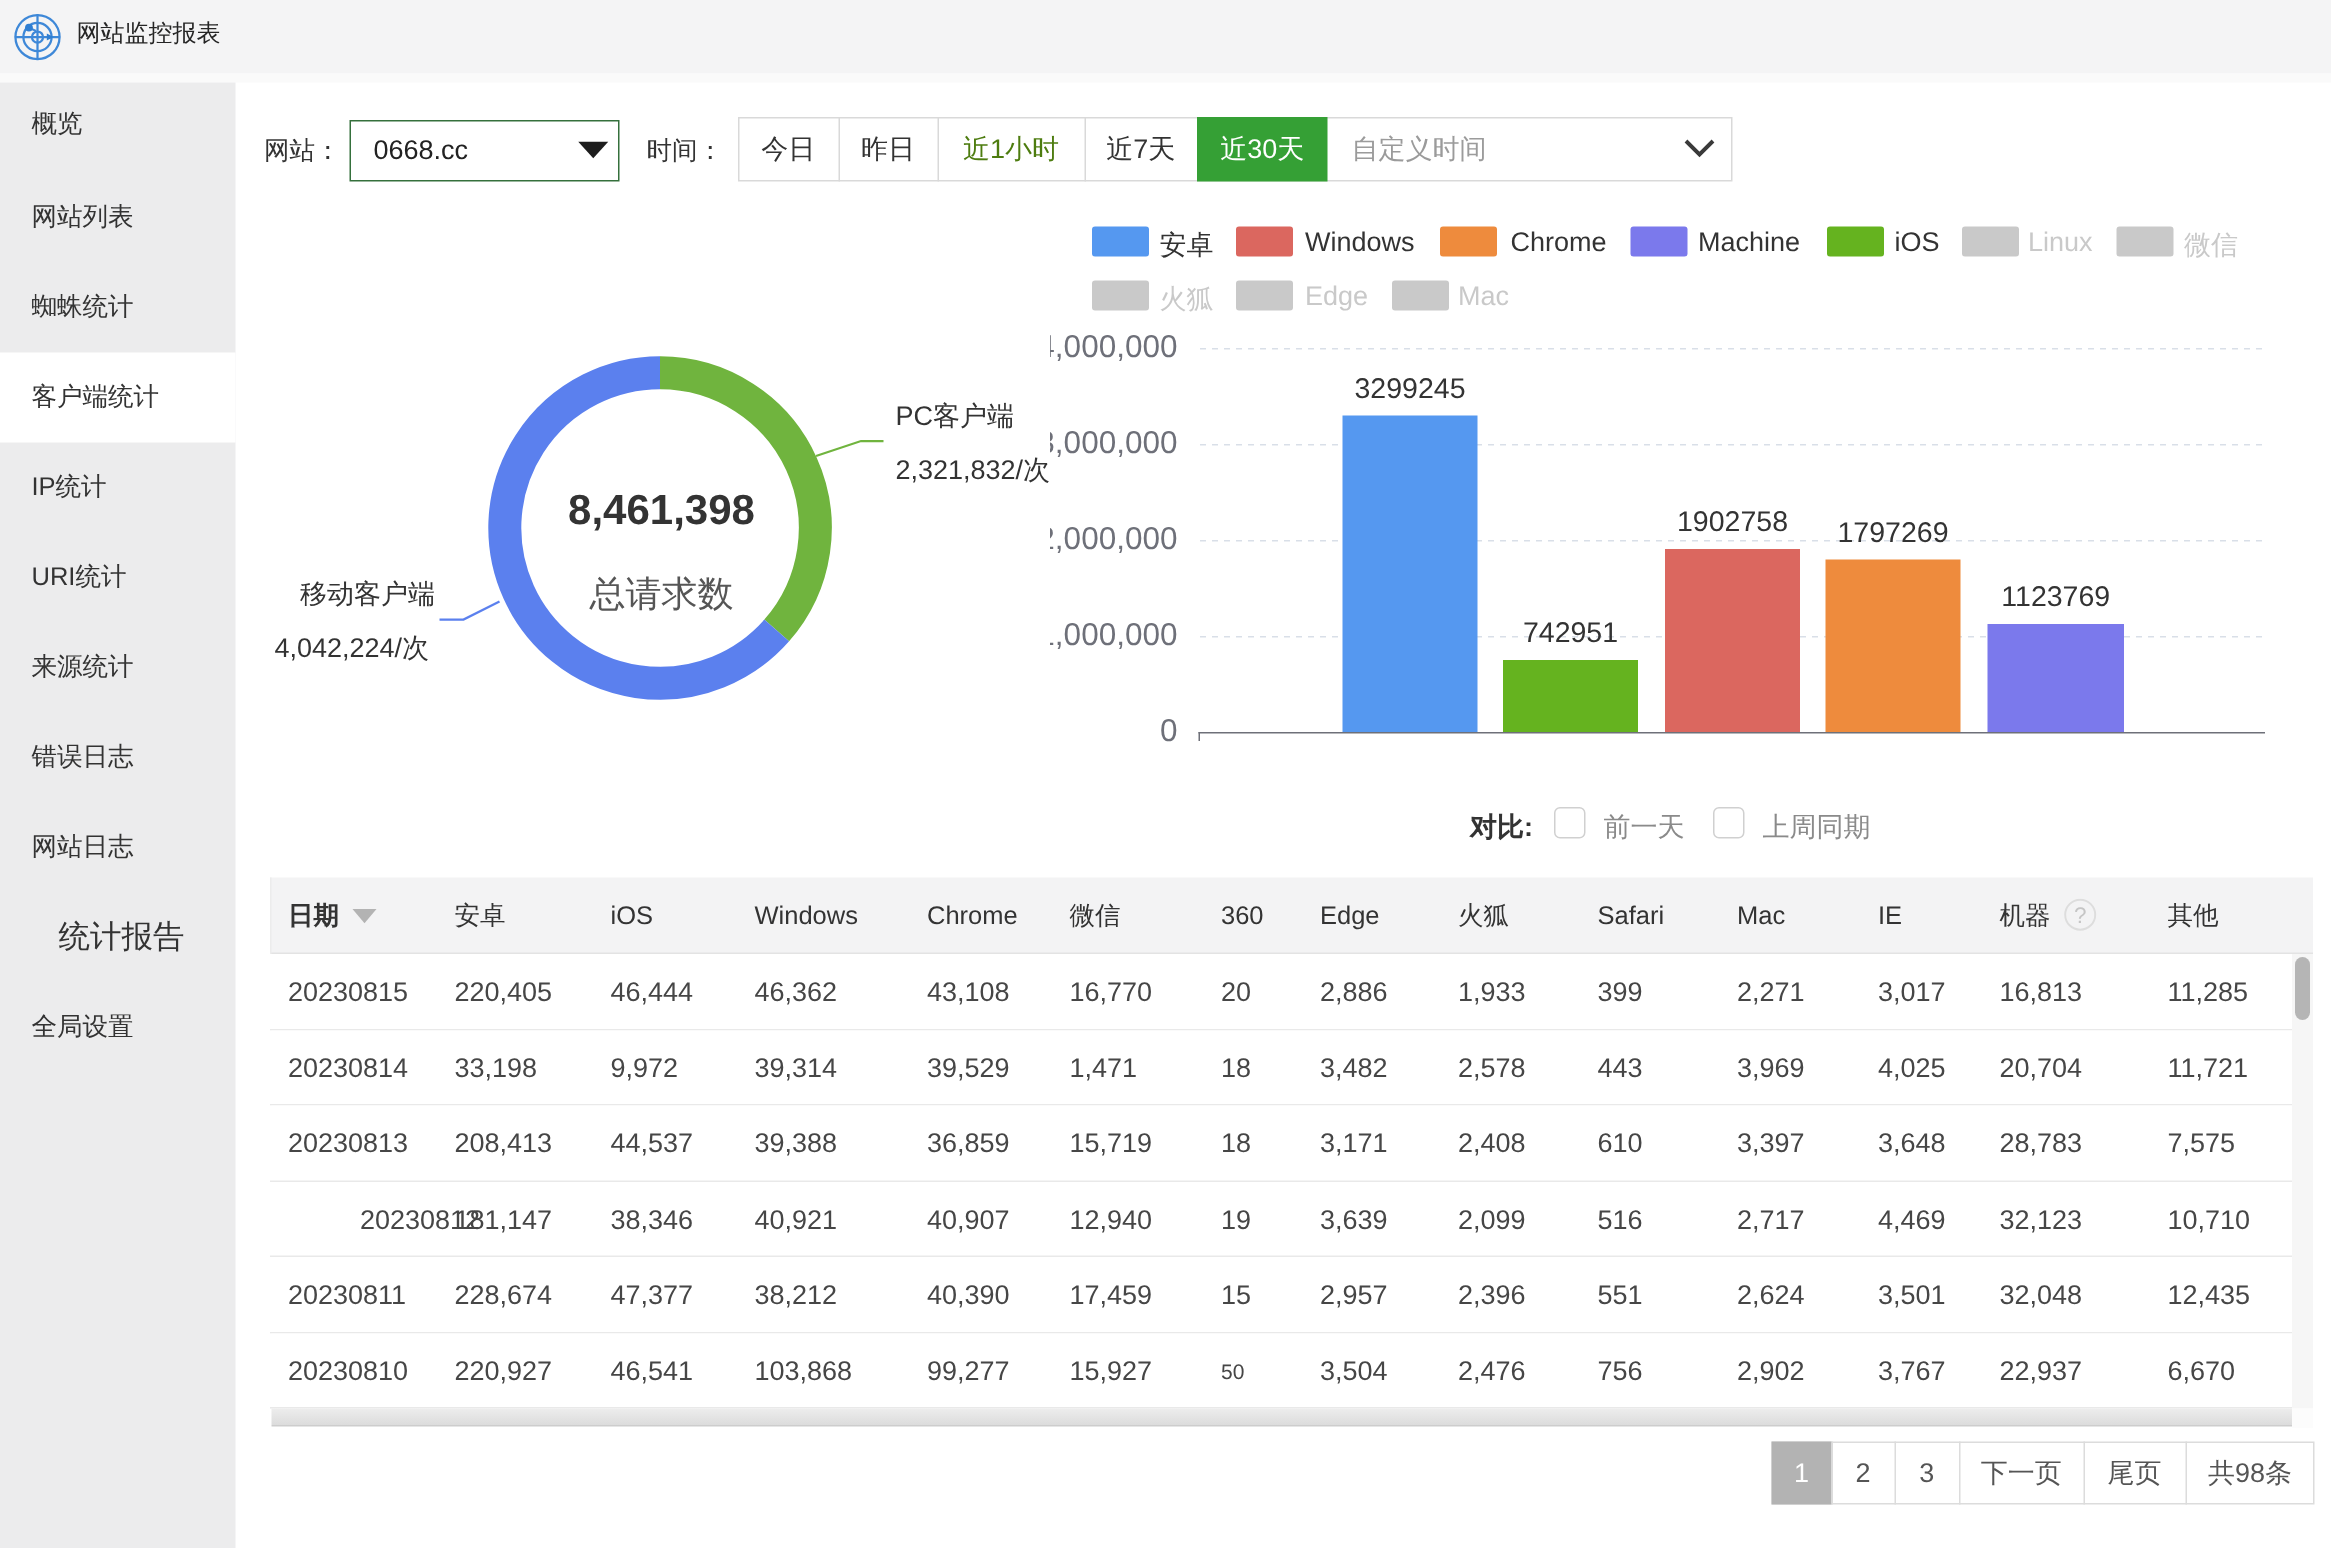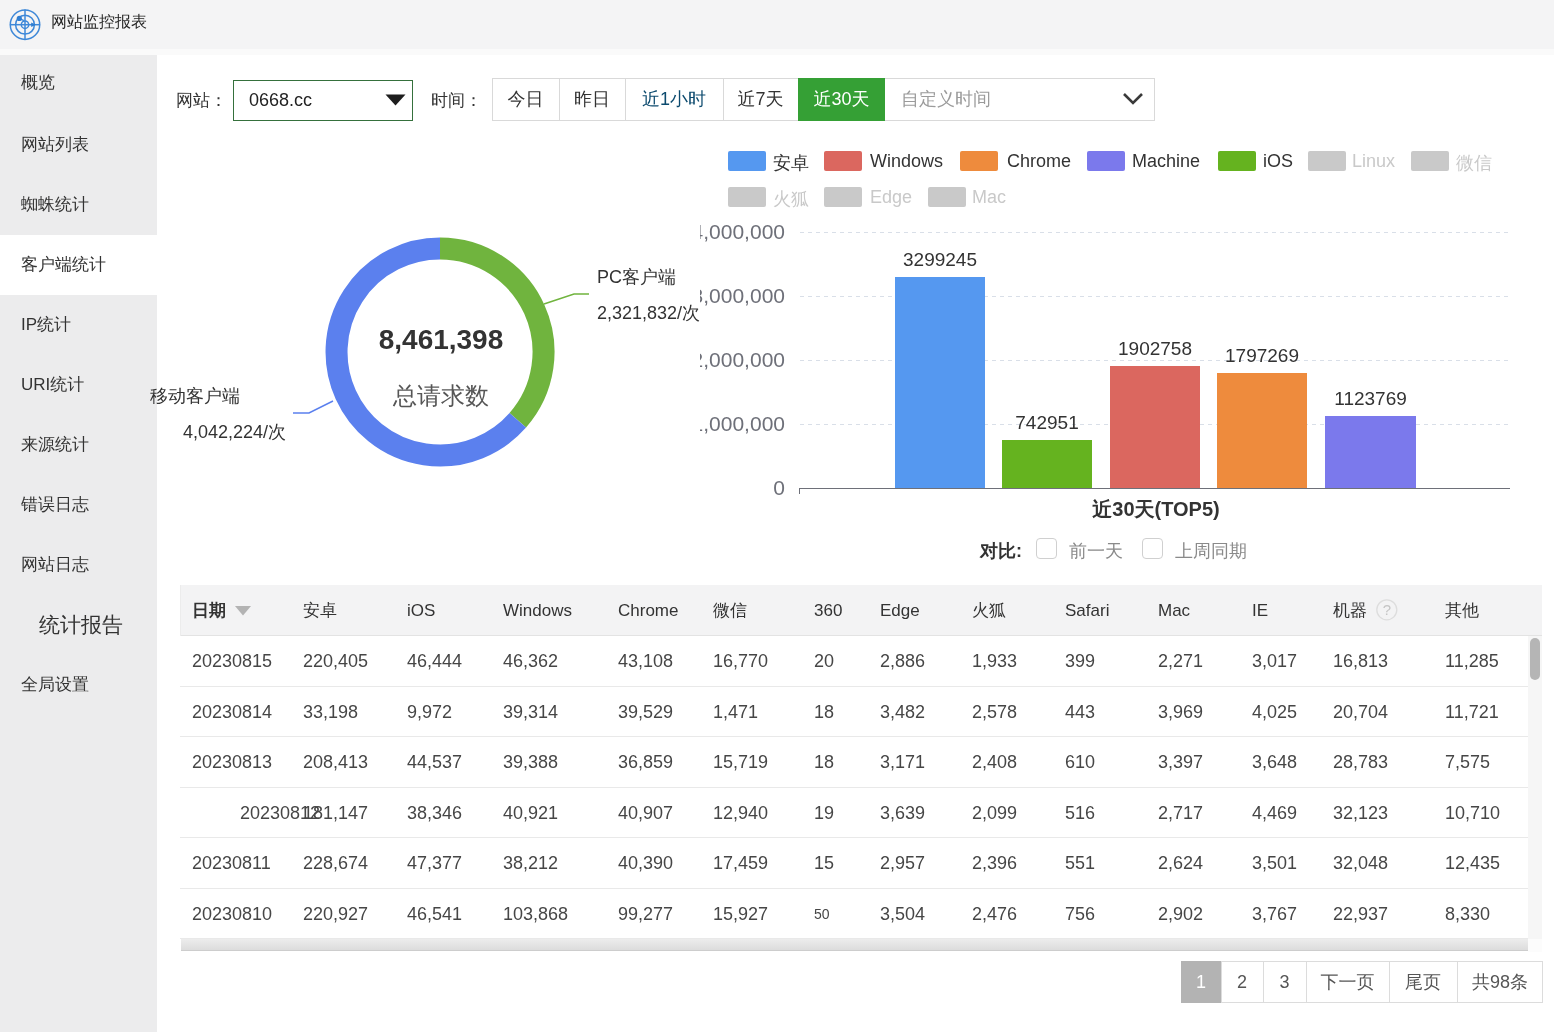--- a/index.html
+++ b/index.html
@@ -39,40 +39,40 @@
 <div class="a" style="left:233px;top:80px;width:180px;height:41px;border:1px solid #35703c;background:#fff;"></div>
 <div class="a" style="left:249px;top:90px;font-size:18px;color:#222;">0668.cc</div>
 <svg class="a" style="left:385px;top:94px;" width="21" height="12">
     <path d="M 0.5 0.5 L 20.5 0.5 L 10.5 11.5 Z" fill="#1d1d1d"></path>
   </svg>
 <div class="a" style="left:431px;top:89px;font-size:17px;color:#333;">时间：</div>
 <div class="a" style="left:492px;top:78px;width:663px;height:43px;border:1px solid #d9d9d9;background:#fff;"></div>
 <div class="a" style="left:492px;top:78px;width:67px;height:43px;line-height:43px;text-align:center;font-size:18px;color:#333;">今日</div>
 <div class="a" style="left:559px;top:78px;width:66px;height:43px;line-height:43px;text-align:center;font-size:18px;color:#333;">昨日</div>
 <div class="a" style="left:559px;top:78px;width:1px;height:43px;background:#d9d9d9;"></div>
-<div class="a" style="left:625px;top:78px;width:98px;height:43px;line-height:43px;text-align:center;font-size:18px;color:#0c4a6e;">近1小时</div>
+<div class="a" style="left:625px;top:78px;width:98px;height:43px;line-height:43px;text-align:center;font-size:18px;color:#4d7c0f;">近1小时</div>
 <div class="a" style="left:625px;top:78px;width:1px;height:43px;background:#d9d9d9;"></div>
 <div class="a" style="left:723px;top:78px;width:75px;height:43px;line-height:43px;text-align:center;font-size:18px;color:#333;">近7天</div>
 <div class="a" style="left:723px;top:78px;width:1px;height:43px;background:#d9d9d9;"></div>
 <div class="a" style="left:798px;top:78px;width:87px;height:43px;line-height:43px;text-align:center;font-size:18px;color:#fff;background:#35a035;">近30天</div>
 <div class="a" style="left:901px;top:78px;height:43px;line-height:43px;font-size:18px;color:#9b9b9b;">自定义时间</div>
 <svg class="a" style="left:1122px;top:92px;" width="22" height="15">
     <path d="M 2 2 L 11 11 L 20 2" fill="none" stroke="#3a3a3a" stroke-width="2.6"></path>
   </svg>
 <svg class="a" style="left:0;top:0;" width="720" height="560">
 <path d="M 440 248.5 A 103.5 103.5 0 0 1 517.8 420.3" fill="none" stroke="#70b43e" stroke-width="22"></path>
 <path d="M 517.8 420.3 A 103.5 103.5 0 1 1 440 248.5" fill="none" stroke="#5b80ee" stroke-width="22"></path>
 <polyline points="544,304 574,294 589,294" fill="none" stroke="#70b43e" stroke-width="1.5"></polyline>
 <polyline points="333,401 309,413 293,413" fill="none" stroke="#5b80ee" stroke-width="1.5"></polyline>
 </svg>
 <div class="a" style="left:341px;top:324px;width:200px;text-align:center;font-size:28px;font-weight:bold;color:#333;">8,461,398</div>
 <div class="a" style="left:341px;top:380px;width:200px;text-align:center;font-size:24px;color:#565656;">总请求数</div>
 <div class="a" style="left:597px;top:265px;font-size:18px;color:#333;">PC客户端</div>
 <div class="a" style="left:597px;top:301px;font-size:18px;color:#333;">2,321,832/次</div>
-<div class="a" style="left:100px;top:384px;width:190px;text-align:center;font-size:18px;color:#333;">移动客户端</div>
+<div class="a" style="left:100px;top:384px;width:190px;text-align:right;font-size:18px;color:#333;">移动客户端</div>
 <div class="a" style="left:100px;top:420px;width:186px;text-align:right;font-size:18px;color:#333;">4,042,224/次</div>
 <div class="a" style="left:700px;top:130px;width:854px;height:470px;overflow:hidden;">
 <div class="a" style="left:28px;top:21px;width:38px;height:20px;border-radius:2px;background:#5598f0;"></div>
 <div class="a" style="left:73px;top:21px;font-size:18px;color:#333;">安卓</div>
 <div class="a" style="left:124px;top:21px;width:38px;height:20px;border-radius:2px;background:#db675f;"></div>
 <div class="a" style="left:170px;top:21px;font-size:18px;color:#333;">Windows</div>
 <div class="a" style="left:260px;top:21px;width:38px;height:20px;border-radius:2px;background:#ee8b3d;"></div>
 <div class="a" style="left:307px;top:21px;font-size:18px;color:#333;">Chrome</div>
 <div class="a" style="left:387px;top:21px;width:38px;height:20px;border-radius:2px;background:#7b79ec;"></div>
 <div class="a" style="left:432px;top:21px;font-size:18px;color:#333;">Machine</div>
@@ -102,21 +102,20 @@
 <div class="a" style="left:195px;top:147px;width:90px;height:211px;background:#5598f0;"></div>
 <div class="a" style="left:165px;top:119px;width:150px;text-align:center;font-size:19px;color:#333;">3299245</div>
 <div class="a" style="left:302px;top:310px;width:90px;height:48px;background:#65b31f;"></div>
 <div class="a" style="left:272px;top:282px;width:150px;text-align:center;font-size:19px;color:#333;">742951</div>
 <div class="a" style="left:410px;top:236px;width:90px;height:122px;background:#db675f;"></div>
 <div class="a" style="left:380px;top:208px;width:150px;text-align:center;font-size:19px;color:#333;">1902758</div>
 <div class="a" style="left:517px;top:243px;width:90px;height:115px;background:#ee8b3d;"></div>
 <div class="a" style="left:487px;top:215px;width:150px;text-align:center;font-size:19px;color:#333;">1797269</div>
 <div class="a" style="left:625px;top:286px;width:91px;height:72px;background:#7b79ec;"></div>
 <div class="a" style="left:595px;top:258px;width:151px;text-align:center;font-size:19px;color:#333;">1123769</div>
-<div class="a" style="left:246px;top:366px;width:420px;text-align:center;font-size:20px;font-weight:bold;color:#333;">近30天(TOP5)</div>
 <div class="a" style="left:280px;top:409px;font-size:18px;font-weight:bold;color:#333;">对比:</div>
 <div class="a" style="left:336px;top:408px;width:21px;height:21px;border:1px solid #d0d0d0;border-radius:4px;background:#fff;"></div>
 <div class="a" style="left:369px;top:409px;font-size:18px;color:#8a8a8a;">前一天</div>
 <div class="a" style="left:442px;top:408px;width:21px;height:21px;border:1px solid #d0d0d0;border-radius:4px;background:#fff;"></div>
 <div class="a" style="left:475px;top:409px;font-size:18px;color:#8a8a8a;">上周同期</div>
 </div>
 <div class="a" style="left:180px;top:585px;width:1362px;height:51px;background:#f3f3f4;border-bottom:1px solid #e3e3e3;"></div>
 <div class="a" style="left:180px;top:585px;width:1px;height:354px;background:#ececec;"></div>
 <div class="a" style="left:192px;top:585px;height:51px;line-height:51px;font-size:17px;color:#333;font-weight:bold;">日期</div>
 <div class="a" style="left:303px;top:585px;height:51px;line-height:51px;font-size:17px;color:#333;">安卓</div>
@@ -221,21 +220,21 @@
 <div class="a" style="left:503px;top:888.5px;height:50.5px;line-height:50.5px;font-size:18px;color:#464646;">103,868</div>
 <div class="a" style="left:618px;top:888.5px;height:50.5px;line-height:50.5px;font-size:18px;color:#464646;">99,277</div>
 <div class="a" style="left:713px;top:888.5px;height:50.5px;line-height:50.5px;font-size:18px;color:#464646;">15,927</div>
 <div class="a" style="left:814px;top:888.5px;height:50.5px;line-height:50.5px;font-size:14px;color:#464646;">50</div>
 <div class="a" style="left:880px;top:888.5px;height:50.5px;line-height:50.5px;font-size:18px;color:#464646;">3,504</div>
 <div class="a" style="left:972px;top:888.5px;height:50.5px;line-height:50.5px;font-size:18px;color:#464646;">2,476</div>
 <div class="a" style="left:1065px;top:888.5px;height:50.5px;line-height:50.5px;font-size:18px;color:#464646;">756</div>
 <div class="a" style="left:1158px;top:888.5px;height:50.5px;line-height:50.5px;font-size:18px;color:#464646;">2,902</div>
 <div class="a" style="left:1252px;top:888.5px;height:50.5px;line-height:50.5px;font-size:18px;color:#464646;">3,767</div>
 <div class="a" style="left:1333px;top:888.5px;height:50.5px;line-height:50.5px;font-size:18px;color:#464646;">22,937</div>
-<div class="a" style="left:1445px;top:888.5px;height:50.5px;line-height:50.5px;font-size:18px;color:#464646;">8,330</div>
+<div class="a" style="left:1445px;top:888.5px;height:50.5px;line-height:50.5px;font-size:18px;color:#464646;">6,670</div>
 <div class="a" style="left:1528px;top:636px;width:14px;height:303px;background:#f6f6f6;"></div>
 <div class="a" style="left:1530px;top:638px;width:10px;height:42px;border-radius:5px;background:#b5b5b5;"></div>
 <div class="a" style="left:181px;top:939px;width:1347px;height:12px;background:linear-gradient(#ededed,#dcdcdc);border-bottom:1px solid #cdcdcd;"></div>
 <div class="a" style="left:1528px;top:939px;width:14px;height:13px;background:#fcfcfc;"></div>
 <div class="a" style="left:1181px;top:961px;width:362px;height:42px;border:1px solid #dcdcdc;background:#fff;"></div>
 <div class="a" style="left:1181px;top:961px;width:40px;height:42px;line-height:42px;text-align:center;font-size:18px;color:#fff;background:#b3b3b3;">1</div>
 <div class="a" style="left:1221px;top:961px;width:42px;height:42px;line-height:42px;text-align:center;font-size:18px;color:#555;">2</div>
 <div class="a" style="left:1221px;top:961px;width:1px;height:42px;background:#dcdcdc;"></div>
 <div class="a" style="left:1263px;top:961px;width:43px;height:42px;line-height:42px;text-align:center;font-size:18px;color:#555;">3</div>
 <div class="a" style="left:1263px;top:961px;width:1px;height:42px;background:#dcdcdc;"></div>

